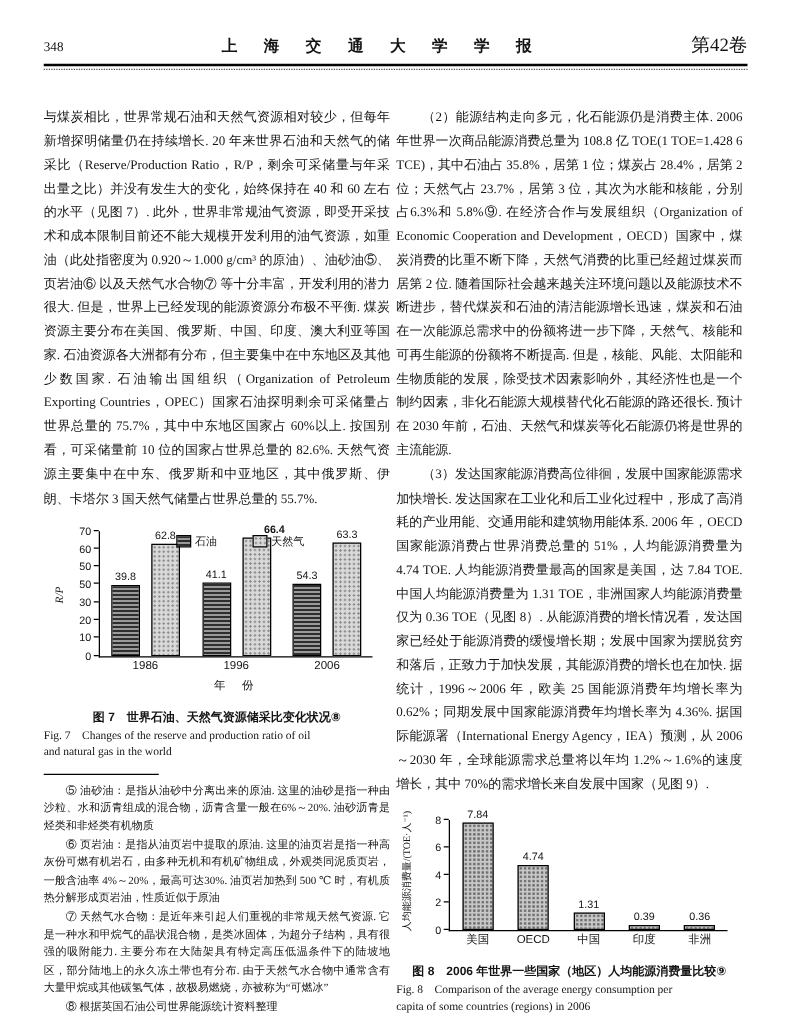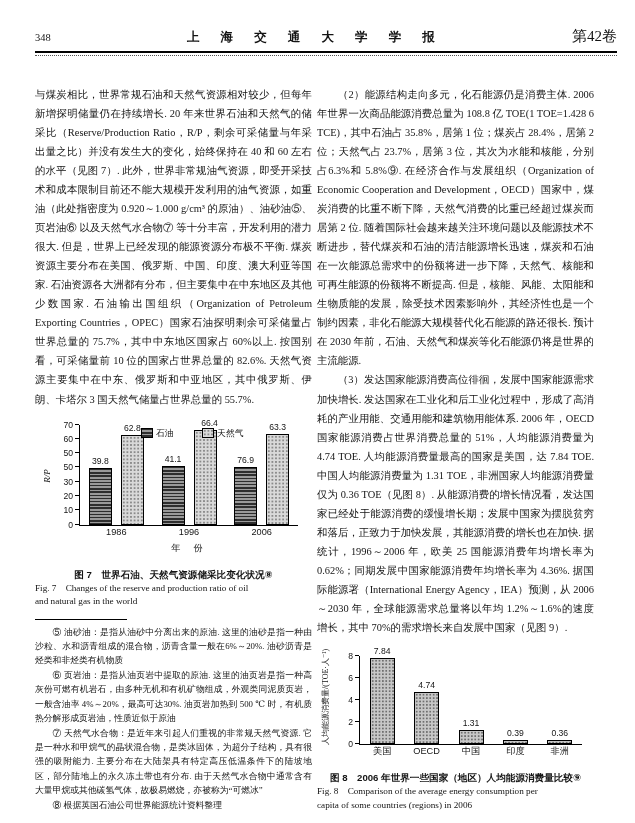--- a/index.html
+++ b/index.html
@@ -1,20 +1,20 @@
 <!DOCTYPE html>
 <html><head>
 <meta charset="utf-8">
 <style>
   html,body{margin:0;padding:0;background:#888;}
   #page{
     position:relative;width:635px;height:823px;background:#ffffff;
     margin:0 auto;font-family:"Liberation Serif","DejaVu Serif",serif;
     color:#141414;overflow:hidden;box-sizing:border-box;
-    padding:14px 18px 0 35px;
+    padding:14px 37px 0 35px;
   }
   
   #header-row{display:flex;align-items:baseline;justify-content:space-between;
     padding-bottom:5px;}
   #page-number{font-size:10.5px;}
   #journal-title{font-size:12.5px;letter-spacing:9px;font-weight:bold;
     transform:translateX(4px);text-align:center;}
   #volume-label{font-size:15px;margin-top:13px;}
   #header-rule{border-top:2px solid #000;height:2px;}
   #header-rule-dotted{border-top:1px dotted #555;height:0;margin-bottom:8px;}
@@ -98,24 +98,24 @@
             <div class="ytick-mark" style="left: -5px; bottom: 100px;"></div>
             <div class="ytick-label" style="left: -29px; bottom: 95px;">70</div>
             <div class="bar bar-oil" style="left: 8.83333px; bottom: 0px; width: 23px; height: 56.8571px;"></div>
             <div class="val-label" style="left: -3.16667px; bottom: 58.8571px; width: 47px;">39.8</div>
             <div class="bar bar-gas" style="left: 40.8333px; bottom: 0px; width: 23px; height: 89.7143px;"></div>
             <div class="val-label" style="left: 28.8333px; bottom: 91.7143px; width: 47px;">62.8</div>
             <div class="cat-label" style="left: 8.33333px; bottom: -16px; width: 56px;">1986</div>
             <div class="bar bar-oil" style="left: 81.5px; bottom: 0px; width: 23px; height: 58.7143px;"></div>
             <div class="val-label" style="left: 69.5px; bottom: 60.7143px; width: 47px;">41.1</div>
             <div class="bar bar-gas" style="left: 113.5px; bottom: 0px; width: 23px; height: 94.8571px;"></div>
-            <div class="val-label" style="left: 106px; bottom: 96.8571px; width: 47px;">66.4</div>
+            <div class="val-label" style="left: 116px; bottom: 96.8571px; width: 47px; font-weight: bold;">66.4</div>
             <div class="cat-label" style="left: 81px; bottom: -16px; width: 56px;">1996</div>
             <div class="bar bar-oil" style="left: 154.167px; bottom: 0px; width: 23px; height: 57.8571px;"></div>
-            <div class="val-label" style="left: 142.167px; bottom: 59.8571px; width: 47px;">76.9</div>
+            <div class="val-label" style="left: 142.167px; bottom: 59.8571px; width: 47px;">54.3</div>
             <div class="bar bar-gas" style="left: 186.167px; bottom: 0px; width: 23px; height: 90.4286px;"></div>
             <div class="val-label" style="left: 174.167px; bottom: 92.4286px; width: 47px;">63.3</div>
             <div class="cat-label" style="left: 153.667px; bottom: -16px; width: 56px;">2006</div>
             <div class="legend-item" style="left: 61.04px; top: 3px;">
               <div class="legend-swatch bar-oil"></div>
               <span>石油</span>
             </div>
             <div class="legend-item" style="left: 122.08px; top: 3px;">
               <div class="legend-swatch bar-gas"></div>
               <span>天然气</span>

